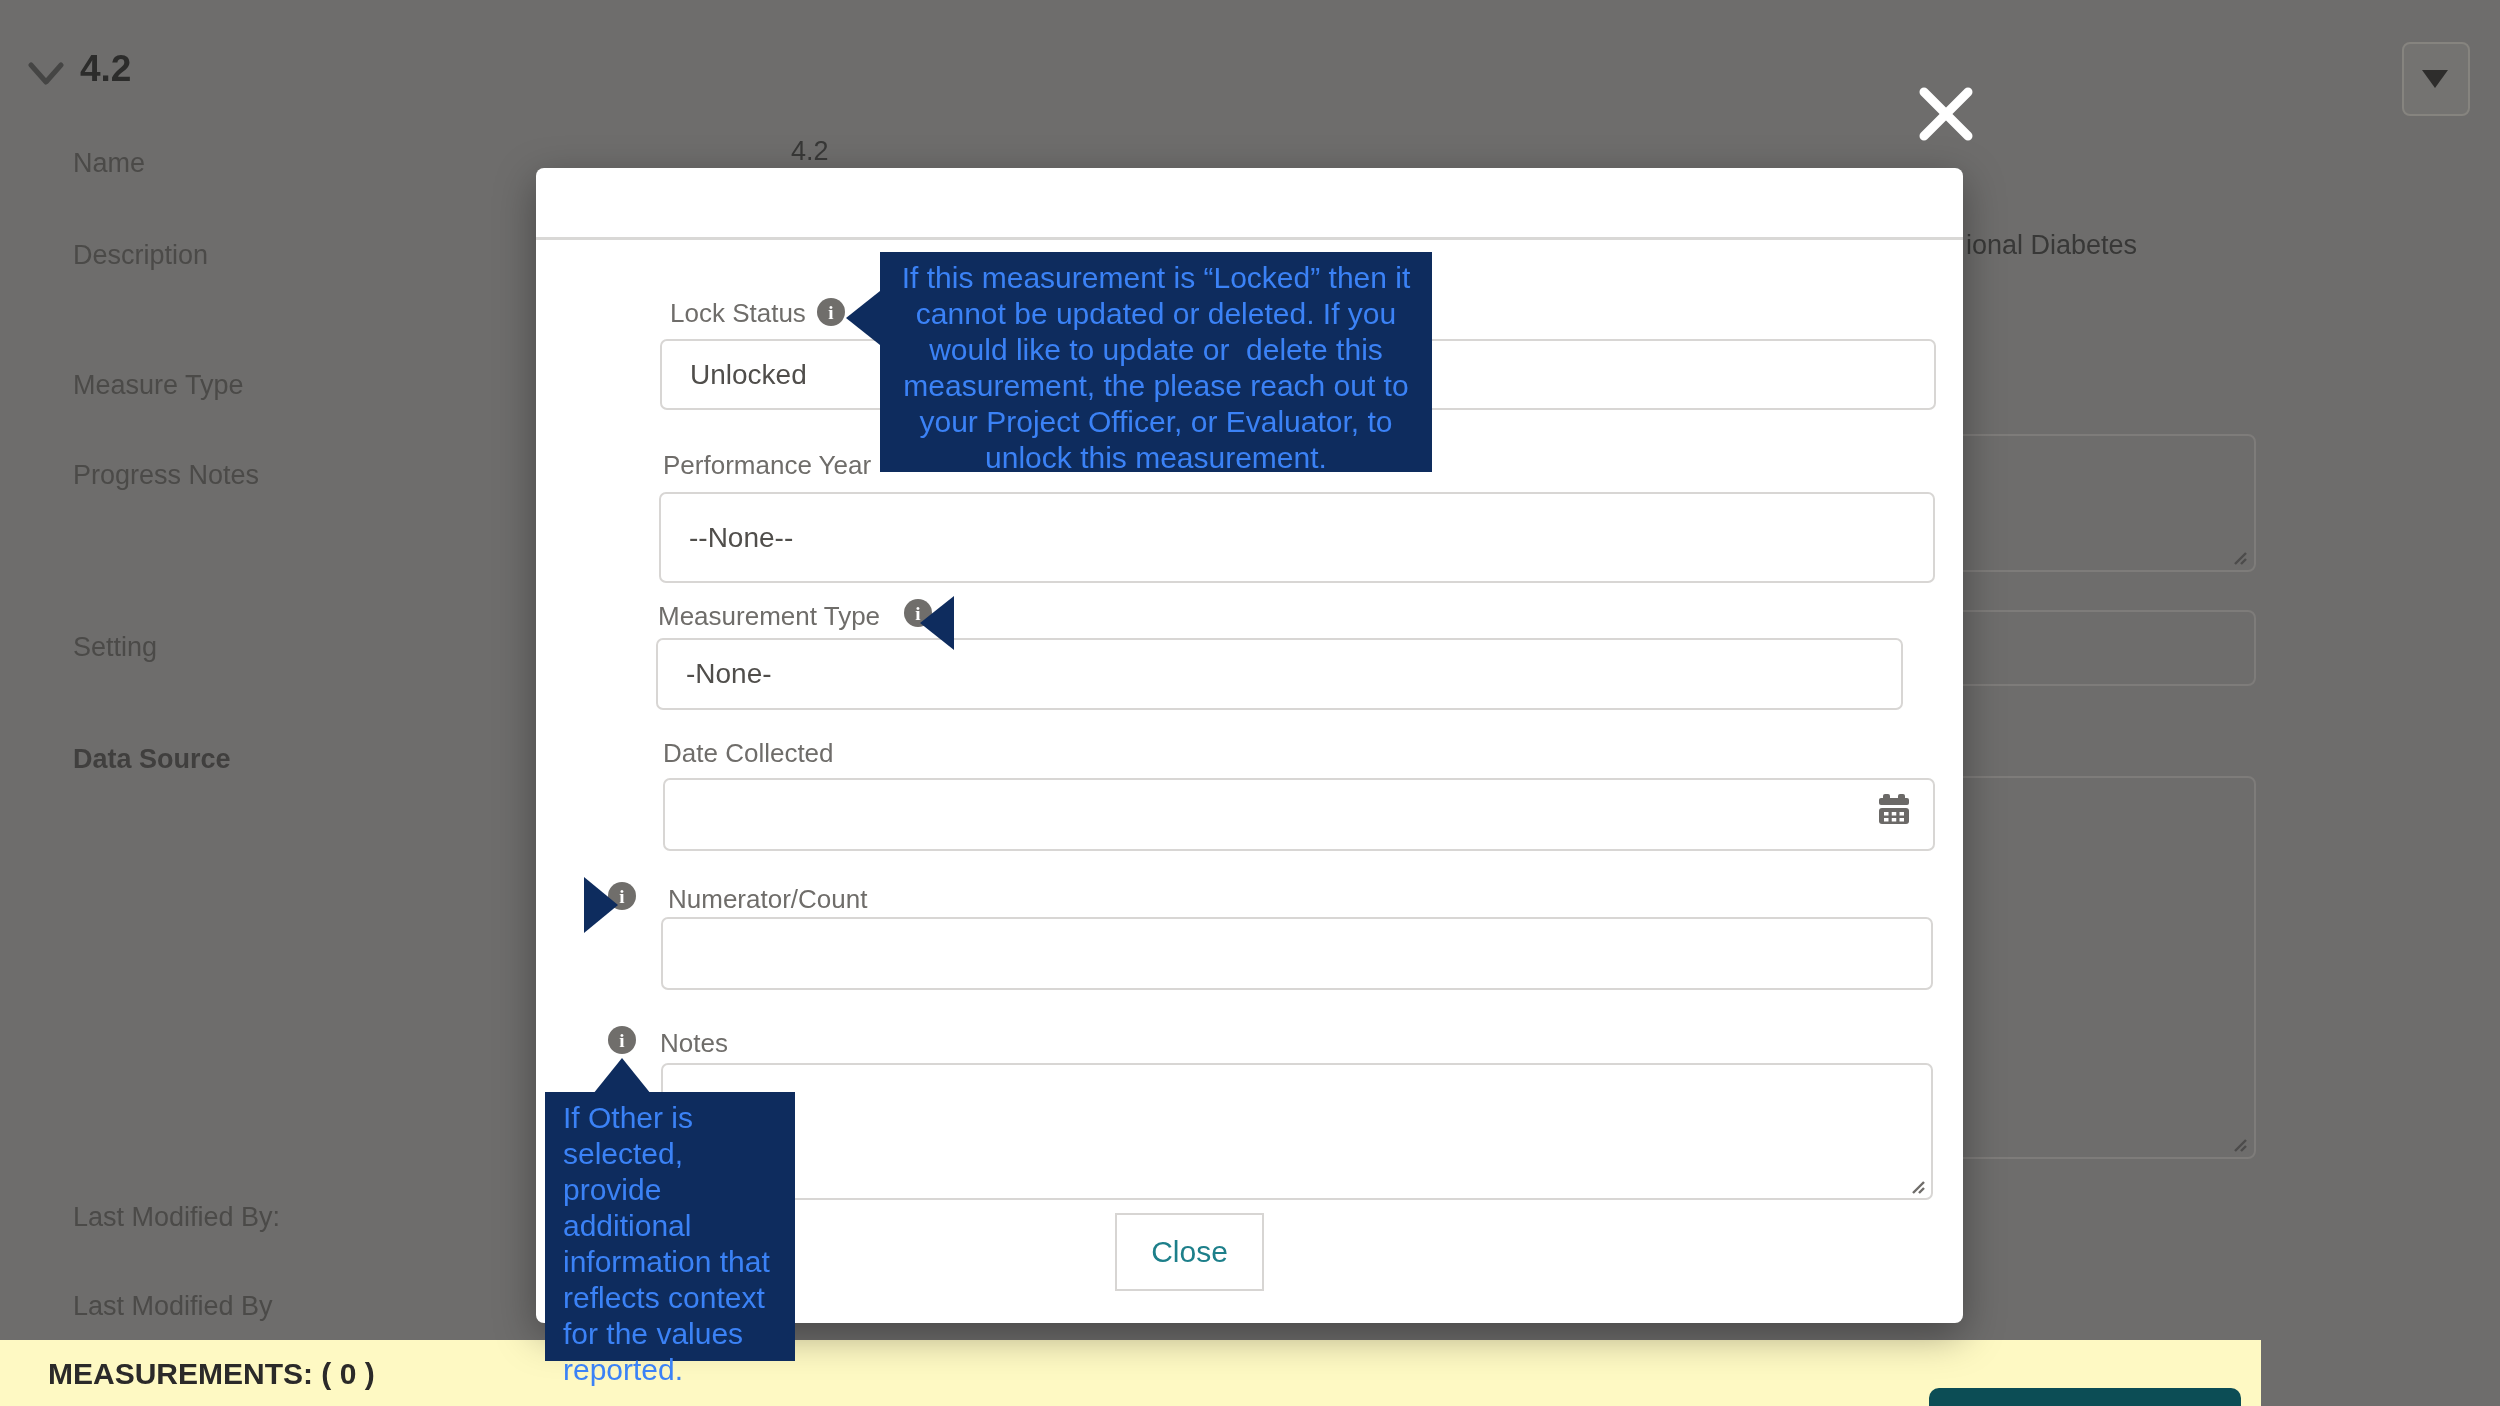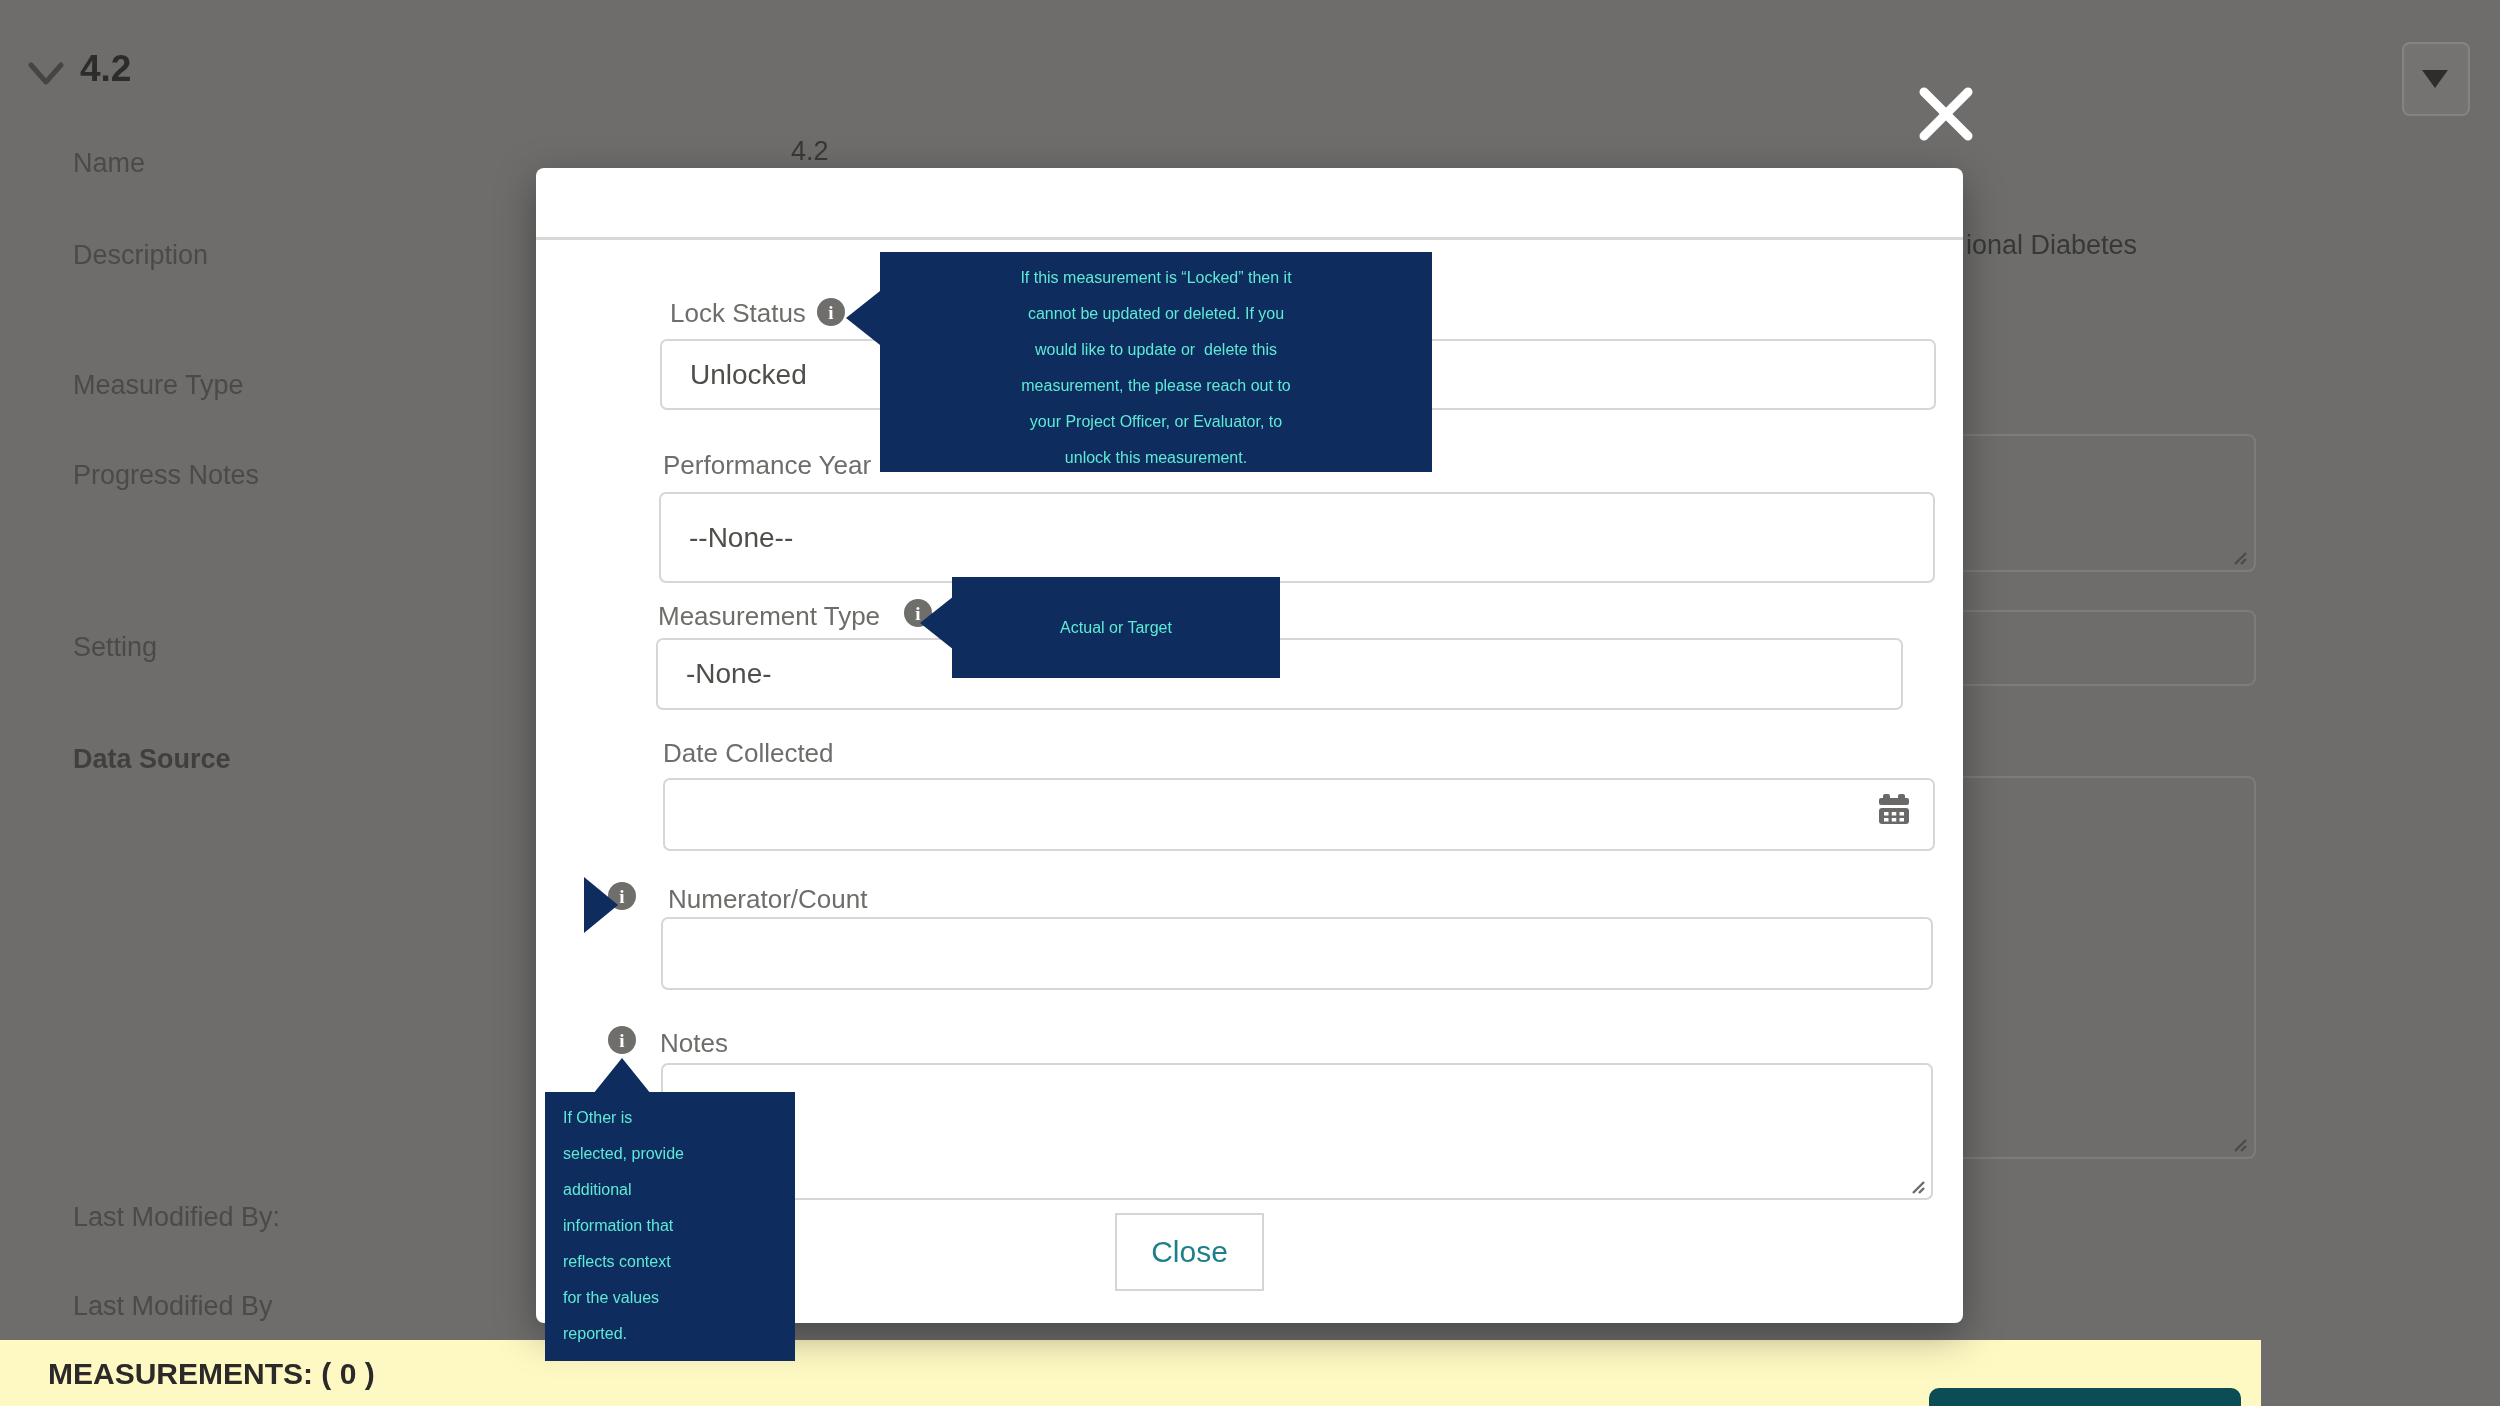--- a/index.html
+++ b/index.html
@@ -42,22 +42,22 @@
   .info-i{color:#ffffff;font-size:19px;font-weight:bold;font-family:"Liberation Serif",serif;line-height:1;}
   .close-btn{
     background:#fff;border:2px solid #d7d5d3;border-radius:0;
     font-size:30px;color:#1d7f8a;display:flex;align-items:center;justify-content:center;
     cursor:pointer;
     text-align:center;
   }
 
   
   .tip{
-    background:#0e2c5e;color:#5eead4;z-index:20;
-    font-size:16px;line-height:36px;white-space:pre-wrap;
+    background:#0e2c5e;color:#3b82f6;z-index:20;
+    font-size:30px;line-height:36px;white-space:pre-wrap;
     box-sizing:border-box;
   }
   .tip.center{text-align:center;}
   .tri{width:0;height:0;z-index:20;}
   .tri-left{border-top:27px solid transparent;border-bottom:27px solid transparent;border-right:34px solid #0e2c5e;}
   .tri-right{border-top:28px solid transparent;border-bottom:28px solid transparent;border-left:34px solid #0e2c5e;}
   .tri-up{border-left:29px solid transparent;border-right:29px solid transparent;border-bottom:36px solid #0e2c5e;}
 
   .x-icon{z-index:12;}
 </style>
@@ -170,21 +170,20 @@
 
   <div class="abs tri tri-left" style="left:846px;top:291px;"></div>
   <div class="abs tip center" style="left:880px;top:252px;width:552px;height:220px;padding:8px 18px;">If this measurement is “Locked” then it
 cannot be updated or deleted. If you
 would like to update or  delete this
 measurement, the please reach out to
 your Project Officer, or Evaluator, to
 unlock this measurement.</div>
 
   <div class="abs tri tri-left" style="left:920px;top:596px;"></div>
-  <div class="abs tip center" style="left:952px;top:577px;width:328px;height:101px;padding:33px 10px;">Actual or Target</div>
 
   <div class="abs tri tri-right" style="left:584px;top:877px;"></div>
 
   <div class="abs tri tri-up" style="left:593px;top:1058px;"></div>
   <div class="abs tip" style="left:545px;top:1092px;width:250px;height:269px;padding:8px 18px;line-height:36px;">If Other is
 selected, provide
 additional
 information that
 reflects context
 for the values

